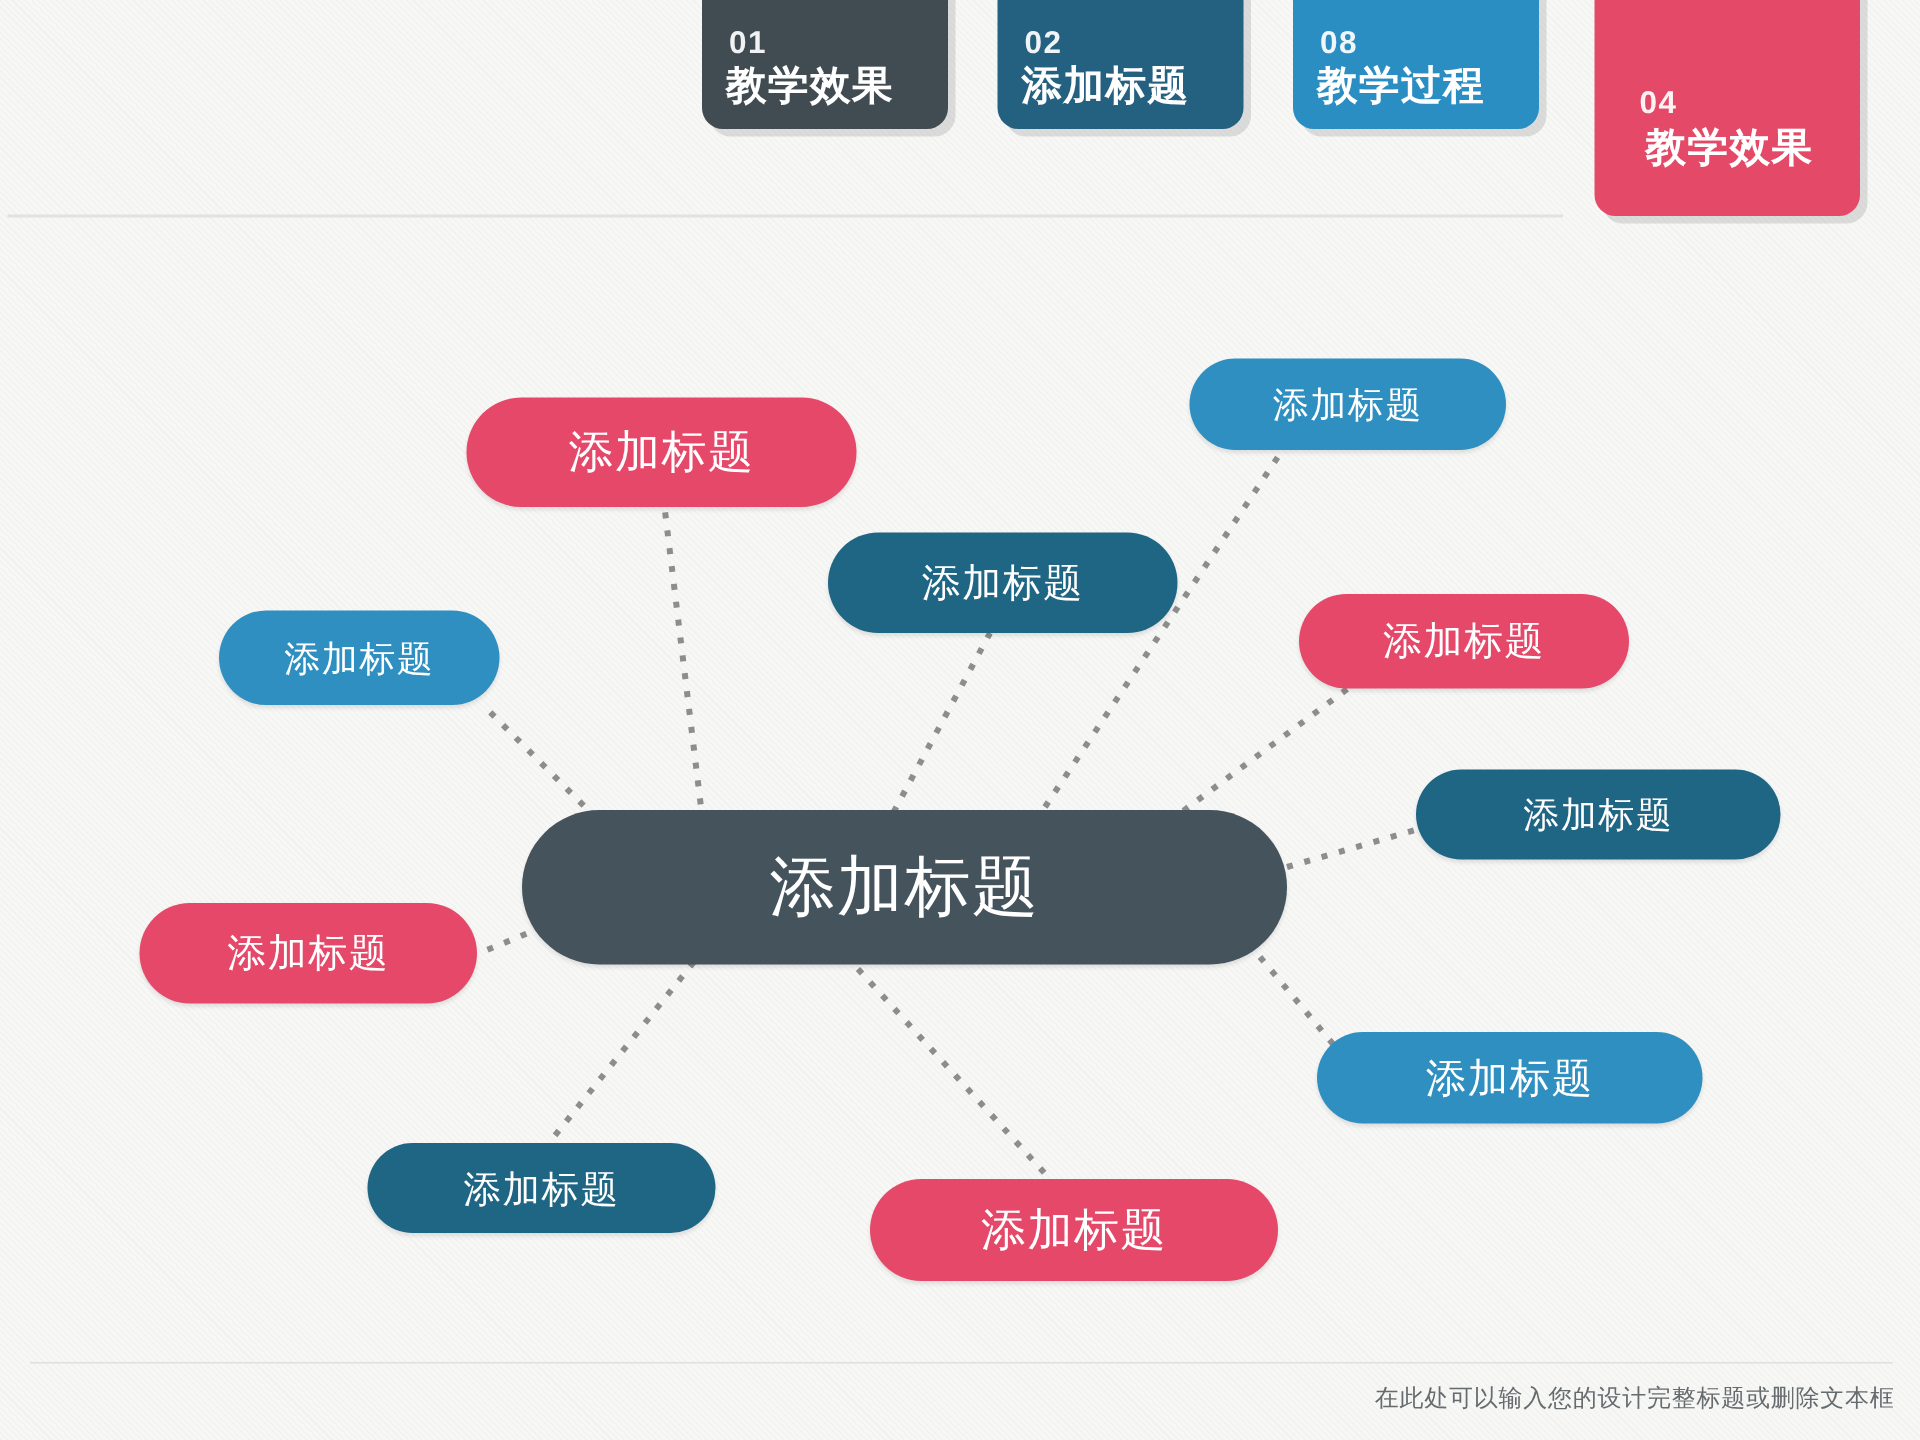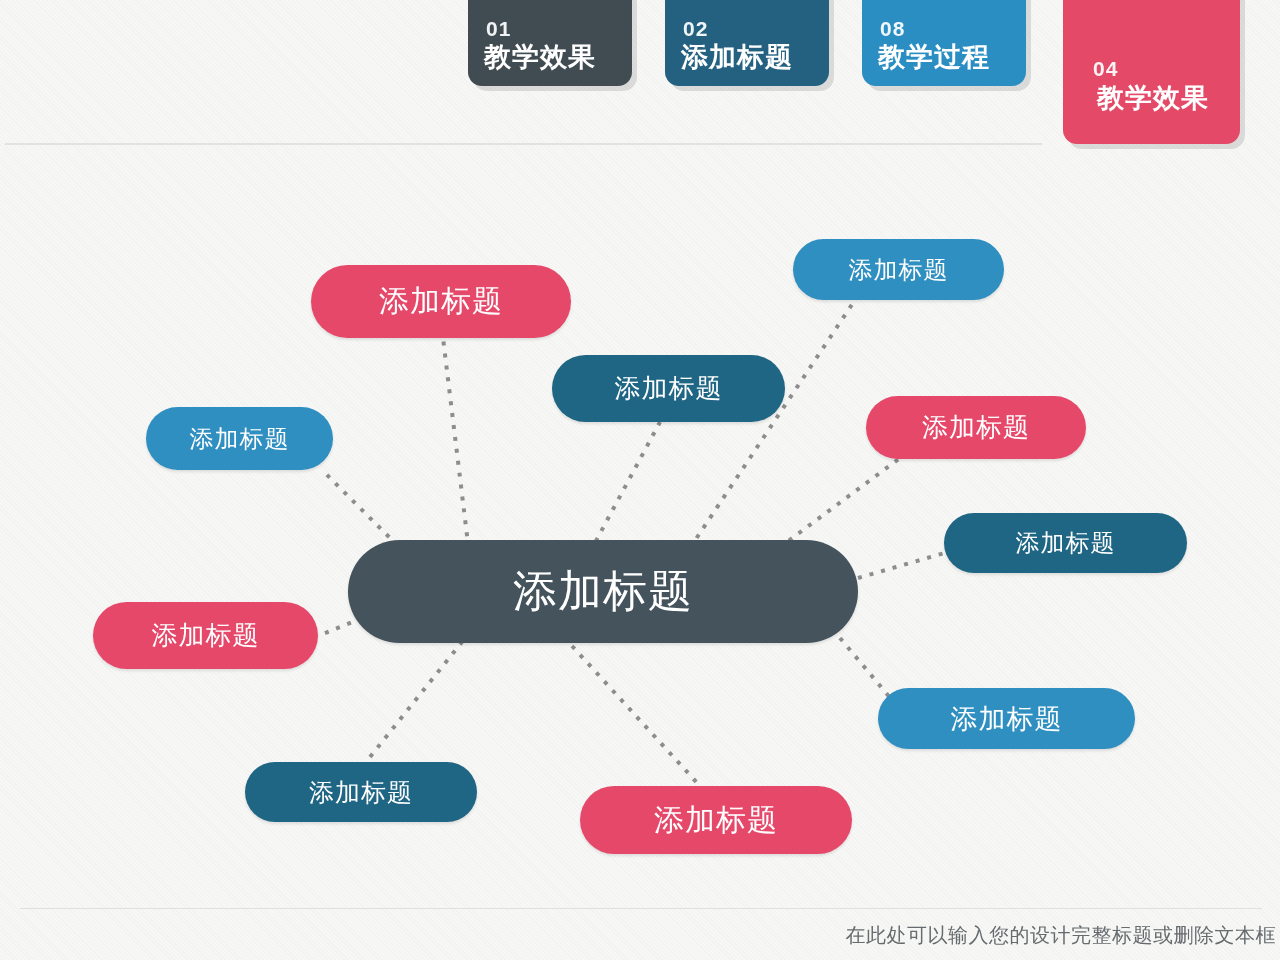--- a/index.html
+++ b/index.html
@@ -105,25 +105,25 @@
   #footer-rule {
     position: absolute;
     left: 20px;
     top: 908px;
     width: 1242px;
     height: 1px;
     background: #e0e0e0;
   }
   #footer-text {
     position: absolute;
-    left: 16px;
+    left: 3px;
     top: 922px;
     width: 1260px;
     text-align: right;
-    font-size: 20px;
+    font-size: 16px;
     color: #666b6e;
     letter-spacing: 0.5px;
   }
 
   
   #mindmap {
     position: absolute;
     left: 0;
     top: 0;
     width: 1280px;

